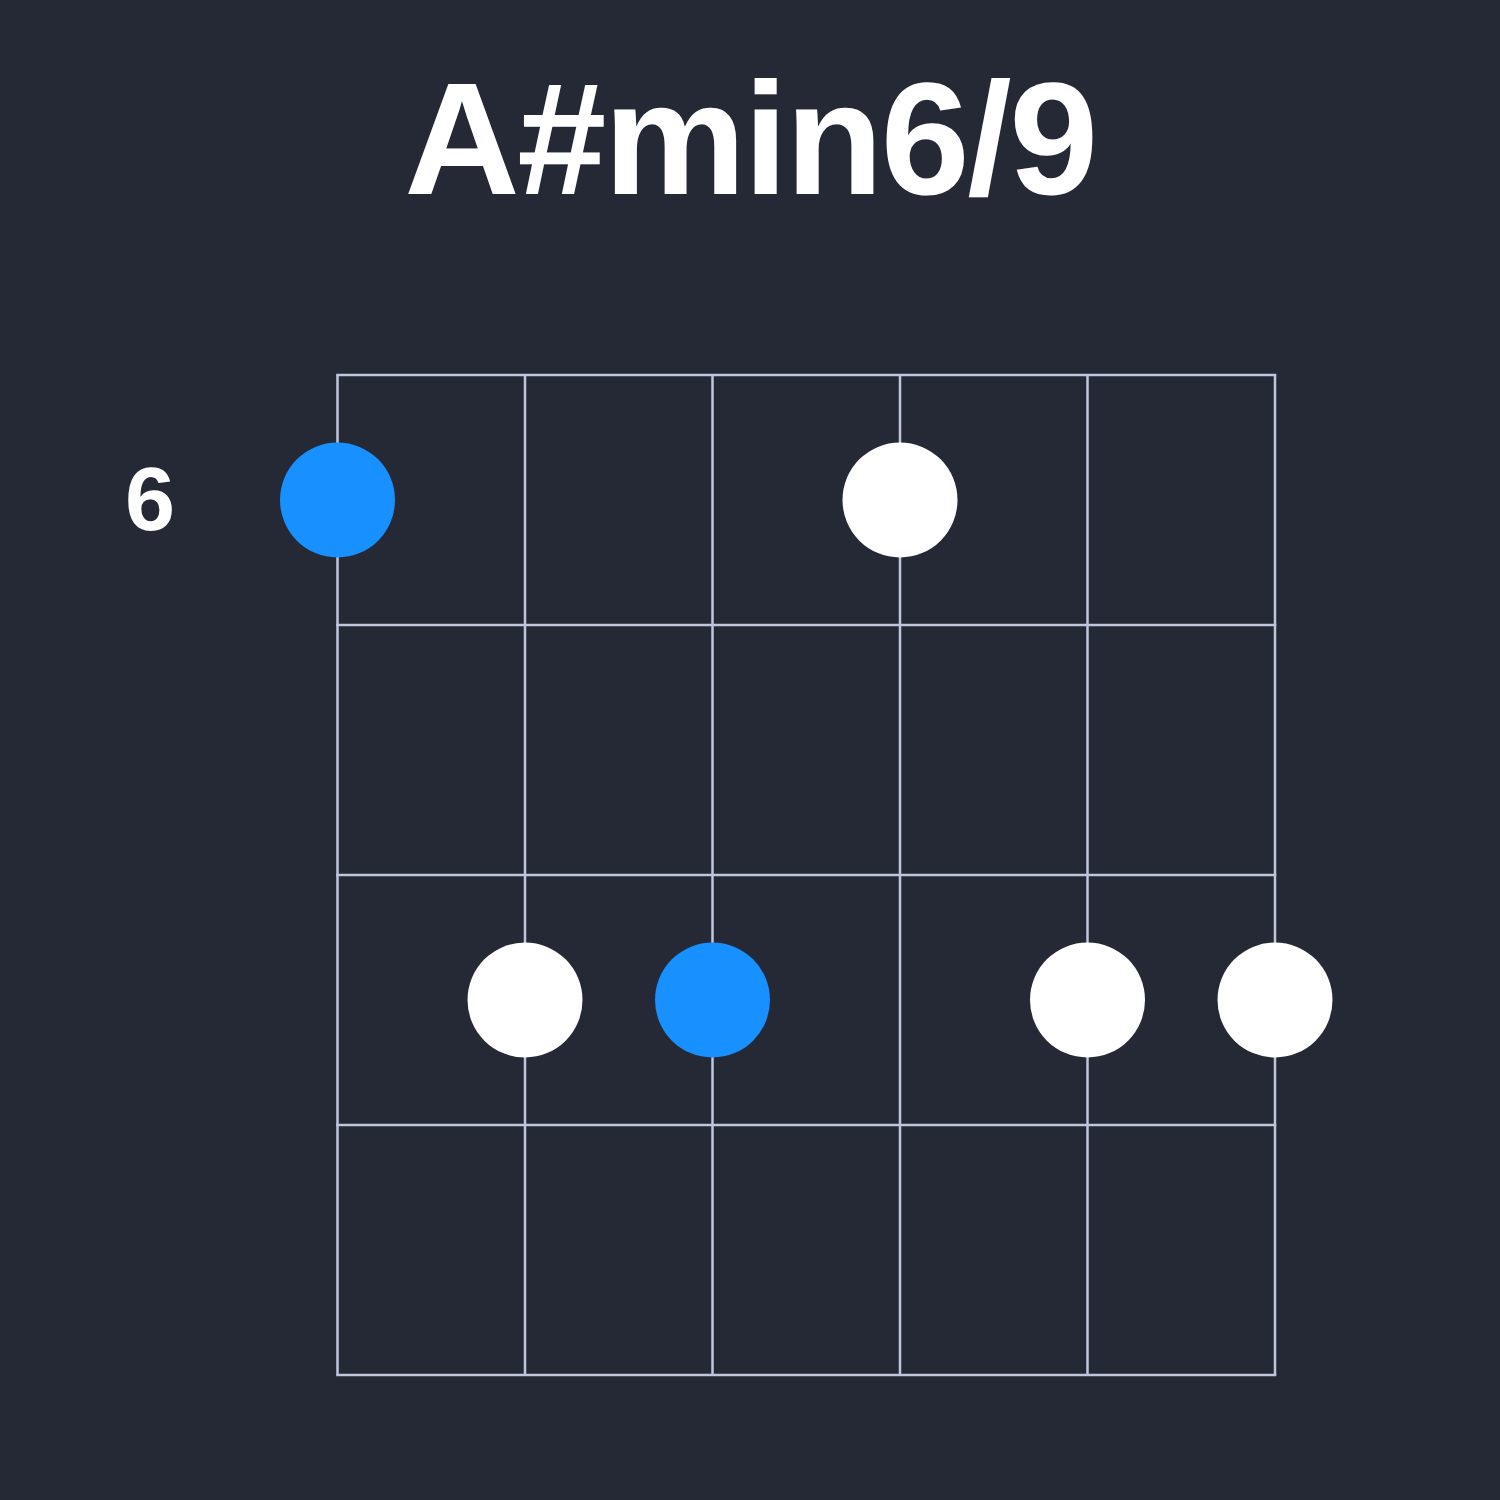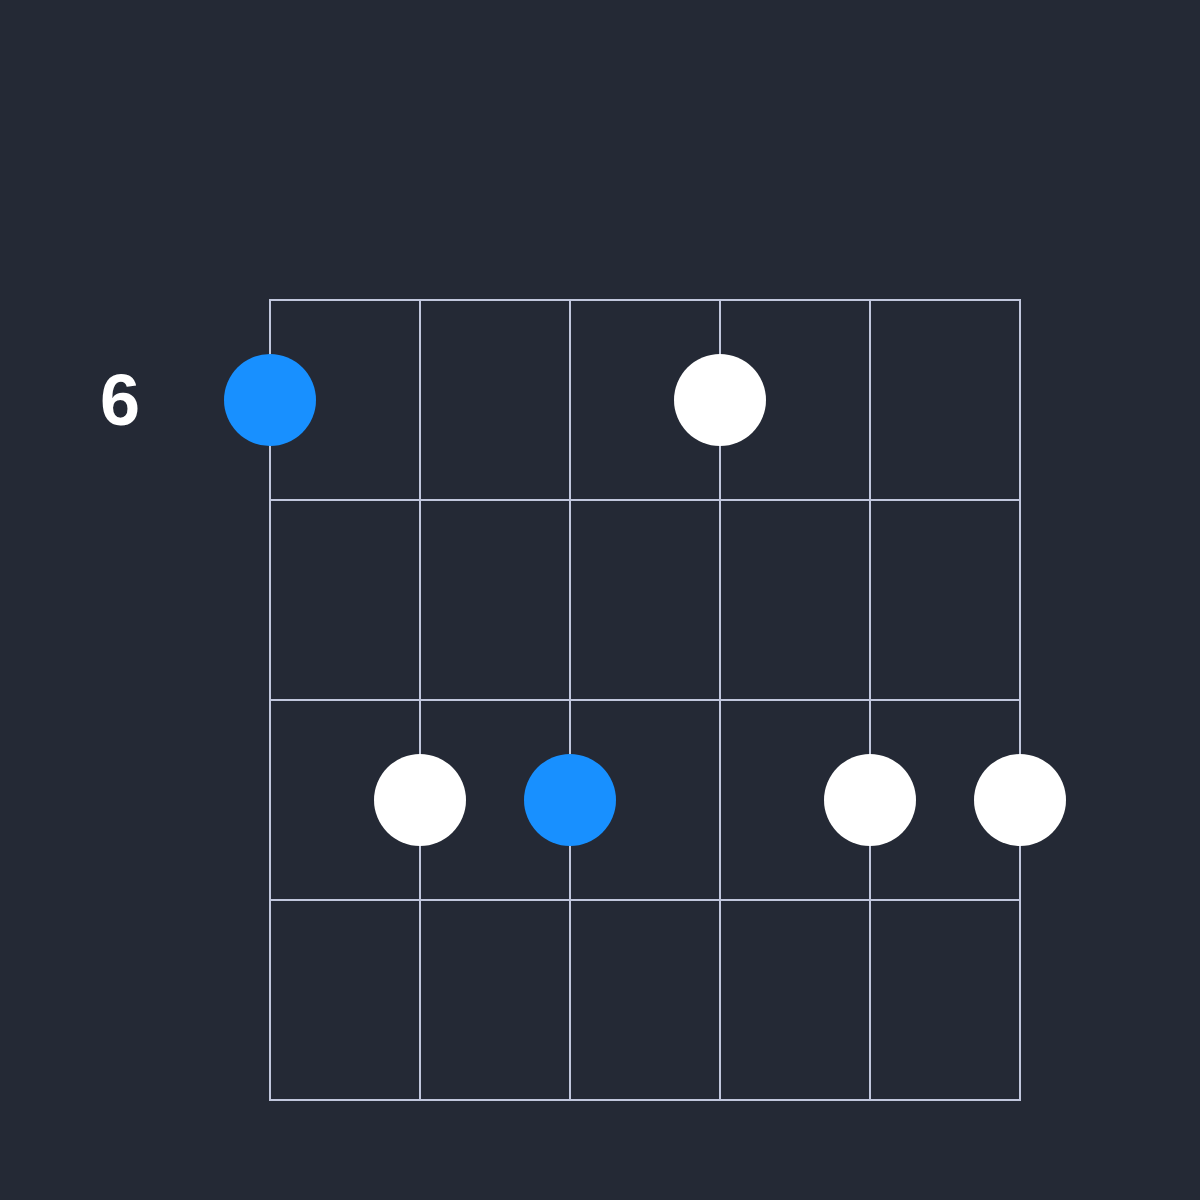--- a/index.html
+++ b/index.html
@@ -41,20 +41,21 @@
   svg.board {
     position: absolute;
     left: 0;
     top: 0;
   }
 </style>
 </head>
 <body>
 
 <div id="stage">
+  <div class="title">A#min6/9</div>
   <div class="fret-label">6</div>
   <svg class="board" id="board" width="1200" height="1200" viewBox="0 0 1200 1200">
     <g id="grid-lines">
         <line x1="270" x2="270" y1="300" y2="1100" stroke="#c0c6dc" stroke-width="2"></line>
         <line x1="420" x2="420" y1="300" y2="1100" stroke="#c0c6dc" stroke-width="2"></line>
         <line x1="570" x2="570" y1="300" y2="1100" stroke="#c0c6dc" stroke-width="2"></line>
         <line x1="720" x2="720" y1="300" y2="1100" stroke="#c0c6dc" stroke-width="2"></line>
         <line x1="870" x2="870" y1="300" y2="1100" stroke="#c0c6dc" stroke-width="2"></line>
         <line x1="1020" x2="1020" y1="300" y2="1100" stroke="#c0c6dc" stroke-width="2"></line>
         <line x1="269" x2="1021" y1="300" y2="300" stroke="#c0c6dc" stroke-width="2"></line>

